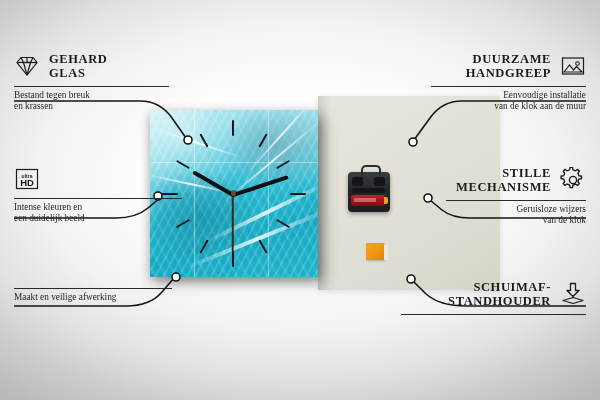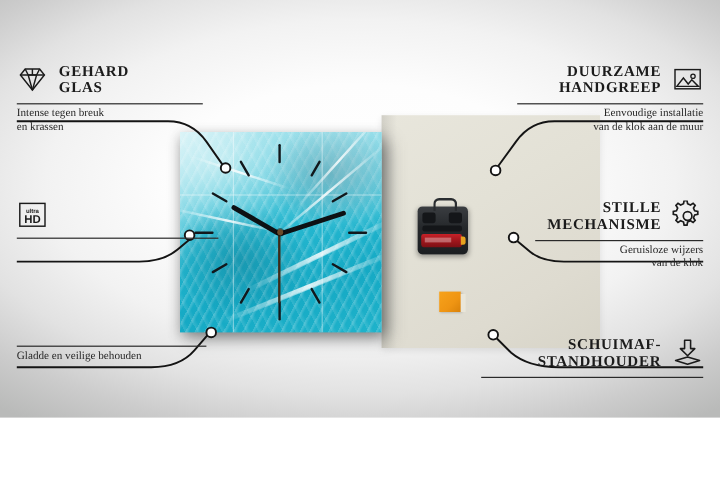--- a/index.html
+++ b/index.html
@@ -2,21 +2,21 @@
 <html><head>
 <meta charset="utf-8">
 <style>
   html,body{margin:0;padding:0;}
   body{
     width:600px;height:400px;overflow:hidden;
     font-family:"Liberation Serif", serif;
     background:#ffffff;
   }
   #stage{
-    position:relative;width:600px;height:348px;overflow:hidden;
+    position:relative;width:600px;height:400px;overflow:hidden;
     background:
       radial-gradient(ellipse 78% 70% at 50% 44%, #ffffff 0%, #fdfdfd 34%, #f2f2f2 56%, #e2e2e2 72%, #cccccc 86%, #b9bab9 100%);
   }
   
   .photo{position:absolute;}
   .panel{
     left:318px;top:96px;width:182px;height:194px;
     background:linear-gradient(150deg,#e8e6dc 0%,#e3e1d6 40%,#dedbd0 75%,#d7d4c8 100%);
     box-shadow:0 2px 6px rgba(0,0,0,.10);
   }
@@ -179,40 +179,42 @@
               <path d="M19 4.5 L16.5 9.5 L13 22"></path>
           <path d="M9.5 9.5 H16.5"></path>
               <path d="M13 4.5 V9.5"></path>
         </g>
           </svg>
       </span>
       <span class="ttl">GEHARD
 GLAS</span>
     </div>
     <div class="rule" style="width:155px;margin-top:6px;"></div>
-    <div class="sub">Intense tegen breuk
+    <div class="sub">Bestand tegen breuk
 en krassen</div>
   </div>
 
   <div class="feat left" style="left:14px;top:166px;width:175px;">
     <div class="row">
       <span class="ico">
         <svg viewBox="0 0 26 26">
           <rect x="2.5" y="3.5" width="21" height="19" fill="none" stroke="#1b1b1b" stroke-width="1.2"></rect>
           <text x="13" y="11.5" font-family="Liberation Sans, sans-serif" font-size="5" font-weight="bold" text-anchor="middle" fill="#1b1b1b">ultra</text>
           <text x="13" y="20" font-family="Liberation Sans, sans-serif" font-size="9.5" font-weight="bold" text-anchor="middle" fill="#1b1b1b">HD</text>
         </svg>
       </span>
     </div>
     <div class="rule" style="width:168px;margin-top:6px;"></div>
+    <div class="sub">Intense kleuren en
+een duidelijk beeld</div>
   </div>
 
   <div class="feat left" style="left:14px;top:282px;width:165px;">
     <div class="rule" style="width:158px;margin-top:6px;"></div>
-    <div class="sub">Gladde en veilige behouden</div>
+    <div class="sub">Maakt en veilige afwerking</div>
   </div>
 
   <div class="feat right" style="left:441px;top:166px;width:145px;">
     <div class="row">
       <span class="ttl">STILLE
 MECHANISME</span>
       <span class="ico">
         <svg viewBox="0 0 26 26">
             <g fill="none" stroke="#1b1b1b" stroke-width="1.4">
           <path d="M13 2.8 l2.4 1.0 2.2-1.4 1.7 1.7 -1.4 2.2 1.0 2.4 2.6 .5 v2.4 l-2.6 .5 -1.0 2.4 1.4 2.2 -1.7 1.7 -2.2-1.4 -2.4 1.0 -.5 2.6 h-2.4 l-.5-2.6 -2.4-1.0 -2.2 1.4 -1.7-1.7 1.4-2.2 -1.0-2.4 -2.6-.5 v-2.4 l2.6-.5 1.0-2.4 -1.4-2.2 1.7-1.7 2.2 1.4 2.4-1.0 .5-2.6 h2.4 z"></path>

